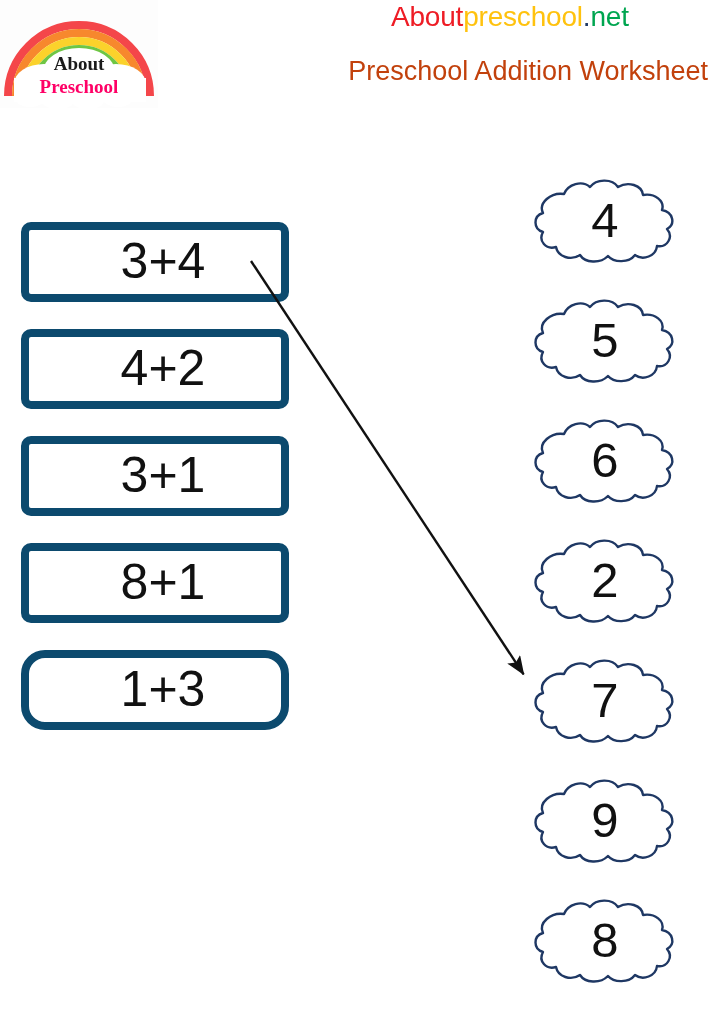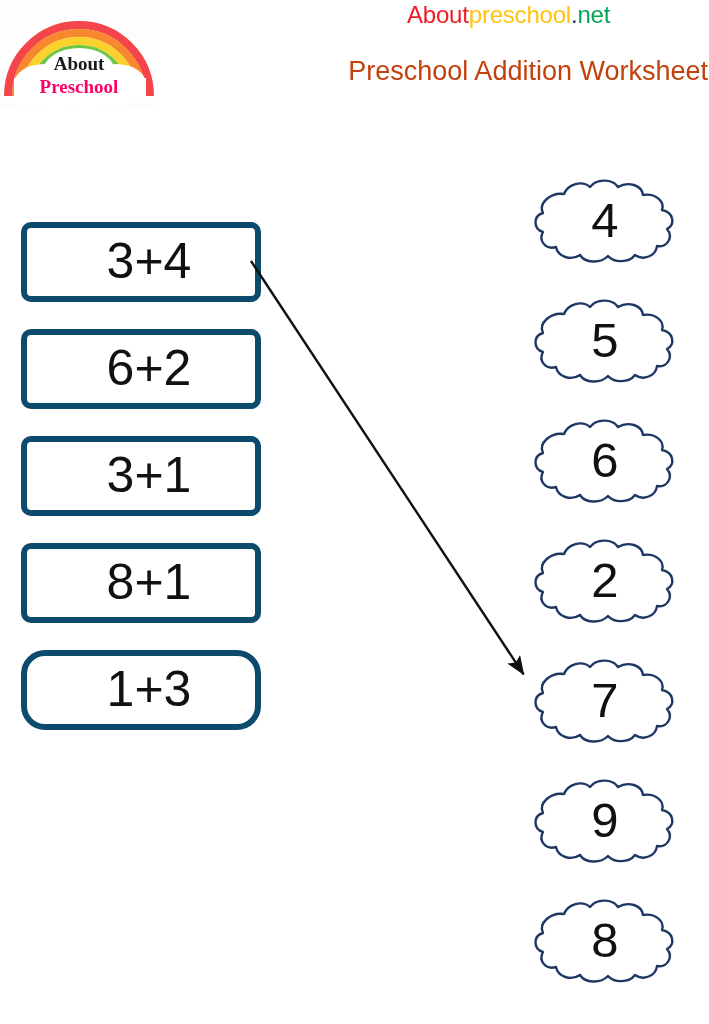--- a/index.html
+++ b/index.html
@@ -23,23 +23,23 @@
     top: 0px;
     width: 158px;
     height: 108px;
     background: #fdfdfd;
     overflow: hidden;
   }
   .logo svg { display: block; }
 
   .site-name {
     position: absolute;
-    left: 407px;
+    left: 391px;
     top: 2px;
-    font-size: 24px;
+    font-size: 28px;
     font-weight: 400;
     letter-spacing: -0.2px;
     white-space: nowrap;
     line-height: 1.1;
   }
   .site-name span { display: inline; }
 
   .worksheet-title {
     position: absolute;
     left: 172px;
@@ -54,24 +54,24 @@
 
   
   .eq-col {
     position: absolute;
     left: 21px;
     top: 222px;
     width: 228px;
   }
   .eq-box {
     position: relative;
-    width: 240px;
+    width: 268px;
     height: 80px;
     box-sizing: border-box;
-    border: 6px solid #0c4a6e;
+    border: 8px solid #0c4a6e;
     border-radius: 10px;
     background: #ffffff;
     margin-bottom: 27px;
     display: flex;
     align-items: center;
     justify-content: center;
     padding-left: 16px;
   }
   .eq-box:last-child { margin-bottom: 0; border-radius: 24px; }
   .eq-text {
@@ -163,21 +163,21 @@
 
 <div class="worksheet-title">
   <div>Preschool Addition Worksheet</div>
 </div>
 
 <div class="eq-col">
   <div class="eq-box">
     <span class="eq-text">3+4</span>
   </div>
   <div class="eq-box">
-    <span class="eq-text">6+2</span>
+    <span class="eq-text">4+2</span>
   </div>
   <div class="eq-box">
     <span class="eq-text">3+1</span>
   </div>
   <div class="eq-box">
     <span class="eq-text">8+1</span>
   </div>
   <div class="eq-box">
     <span class="eq-text">1+3</span>
   </div>

